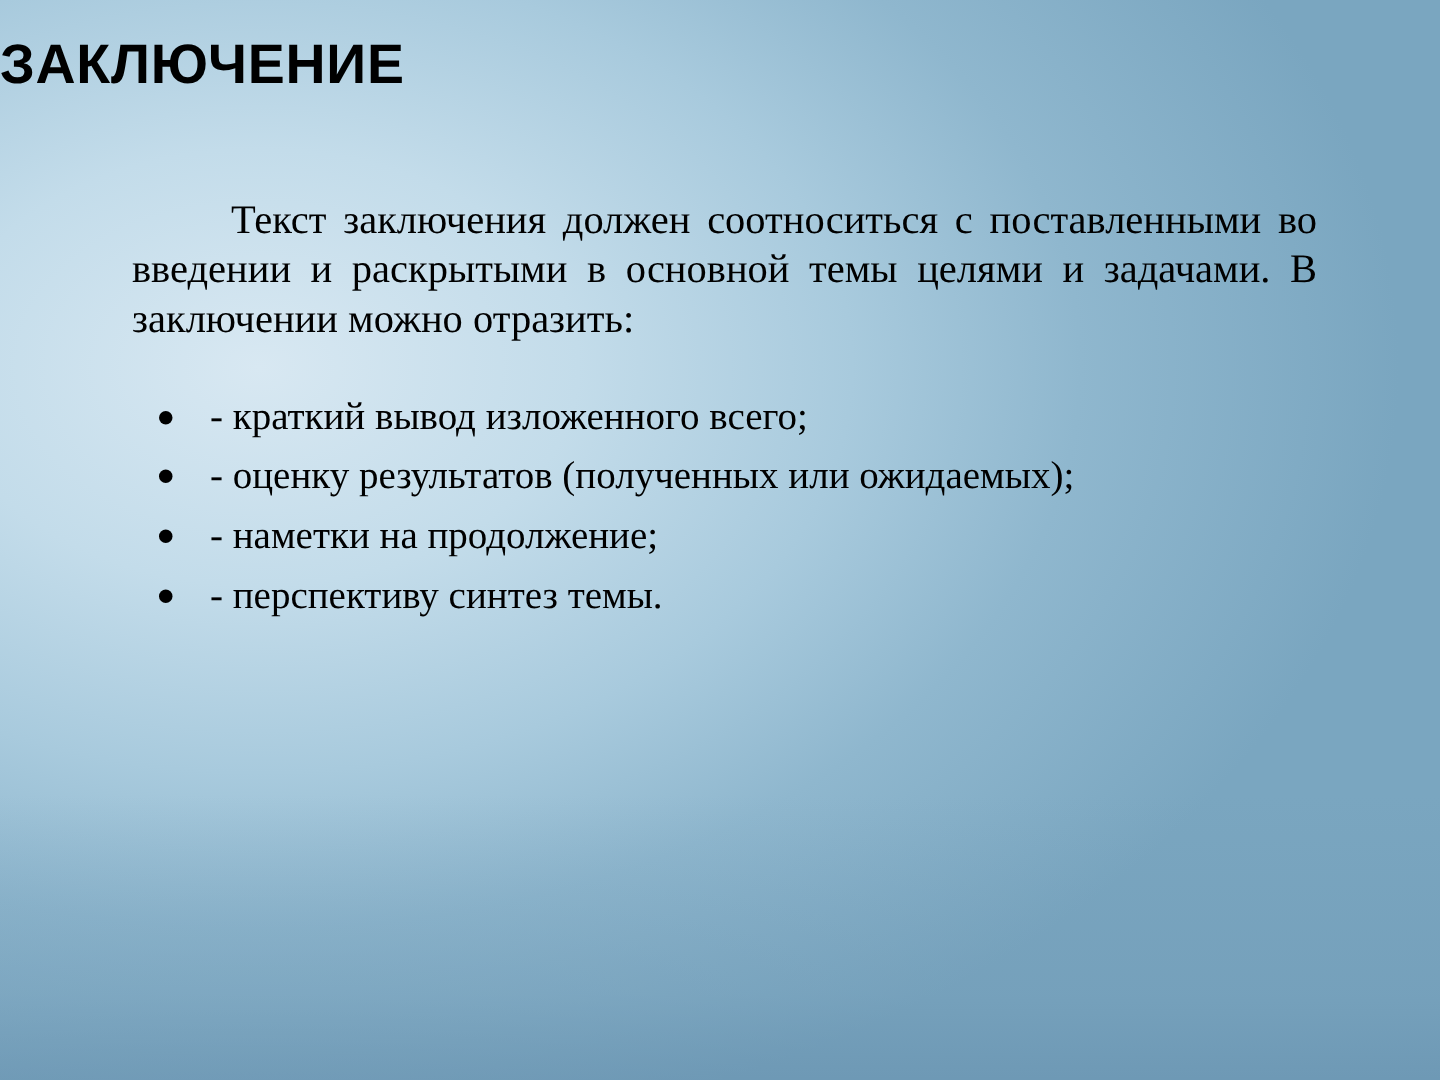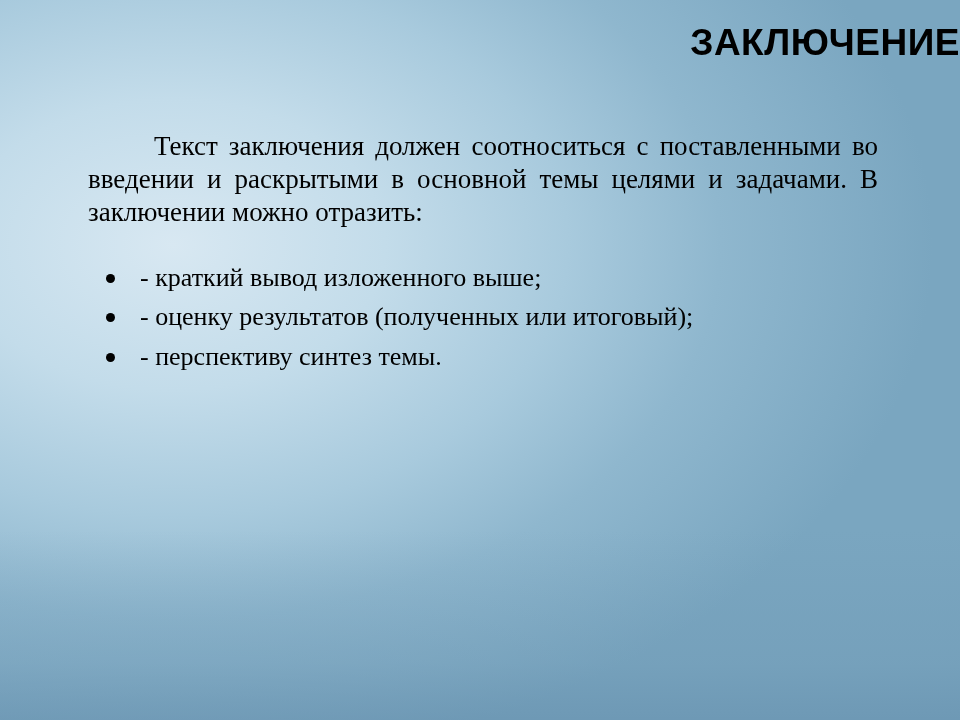--- a/index.html
+++ b/index.html
@@ -32,21 +32,21 @@
     height: 190px;
     background: linear-gradient(to bottom, rgba(120,160,185,0) 0%, rgba(110,152,180,0.38) 70%, rgba(100,142,172,0.55) 100%);
     pointer-events: none;
   }
 
   .title {
     position: absolute;
     top: 22px;
     left: 0;
     width: 960px;
-    text-align: right;
+    text-align: left;
     font-family: "Liberation Sans", sans-serif;
     font-weight: bold;
     font-size: 37px;
     letter-spacing: 0.5px;
     color: #000000;
     z-index: 2;
   }
 
   .body {
     position: absolute;
@@ -100,25 +100,29 @@
 
   <div class="title">ЗАКЛЮЧЕНИЕ</div>
 
   <div class="body">
 
     <p class="para">Текст заключения должен соотноситься с поставленными во введении и раскрытыми в основной темы целями и задачами. В заключении можно отразить:</p>
 
     <ul class="bullets">
       <li>
         <span class="dot"></span>
-        <span> - краткий вывод изложенного выше;</span>
+        <span> - краткий вывод изложенного всего;</span>
       </li>
       <li>
         <span class="dot"></span>
-        <span> - оценку результатов (полученных или итоговый);</span>
+        <span> - оценку результатов (полученных или ожидаемых);</span>
+      </li>
+      <li>
+        <span class="dot"></span>
+        <span> - наметки на продолжение;</span>
       </li>
       <li>
         <span class="dot"></span>
         <span> - перспективу синтез темы.</span>
       </li>
     </ul>
 
   </div>
 </div>
 

